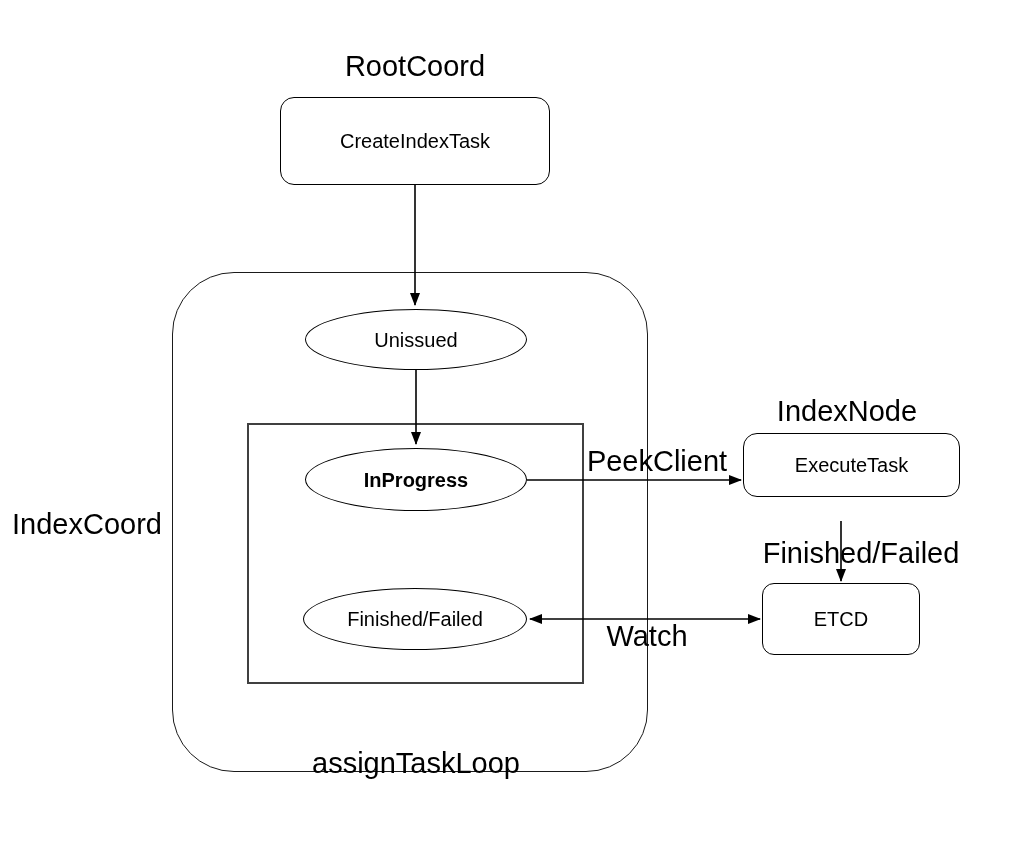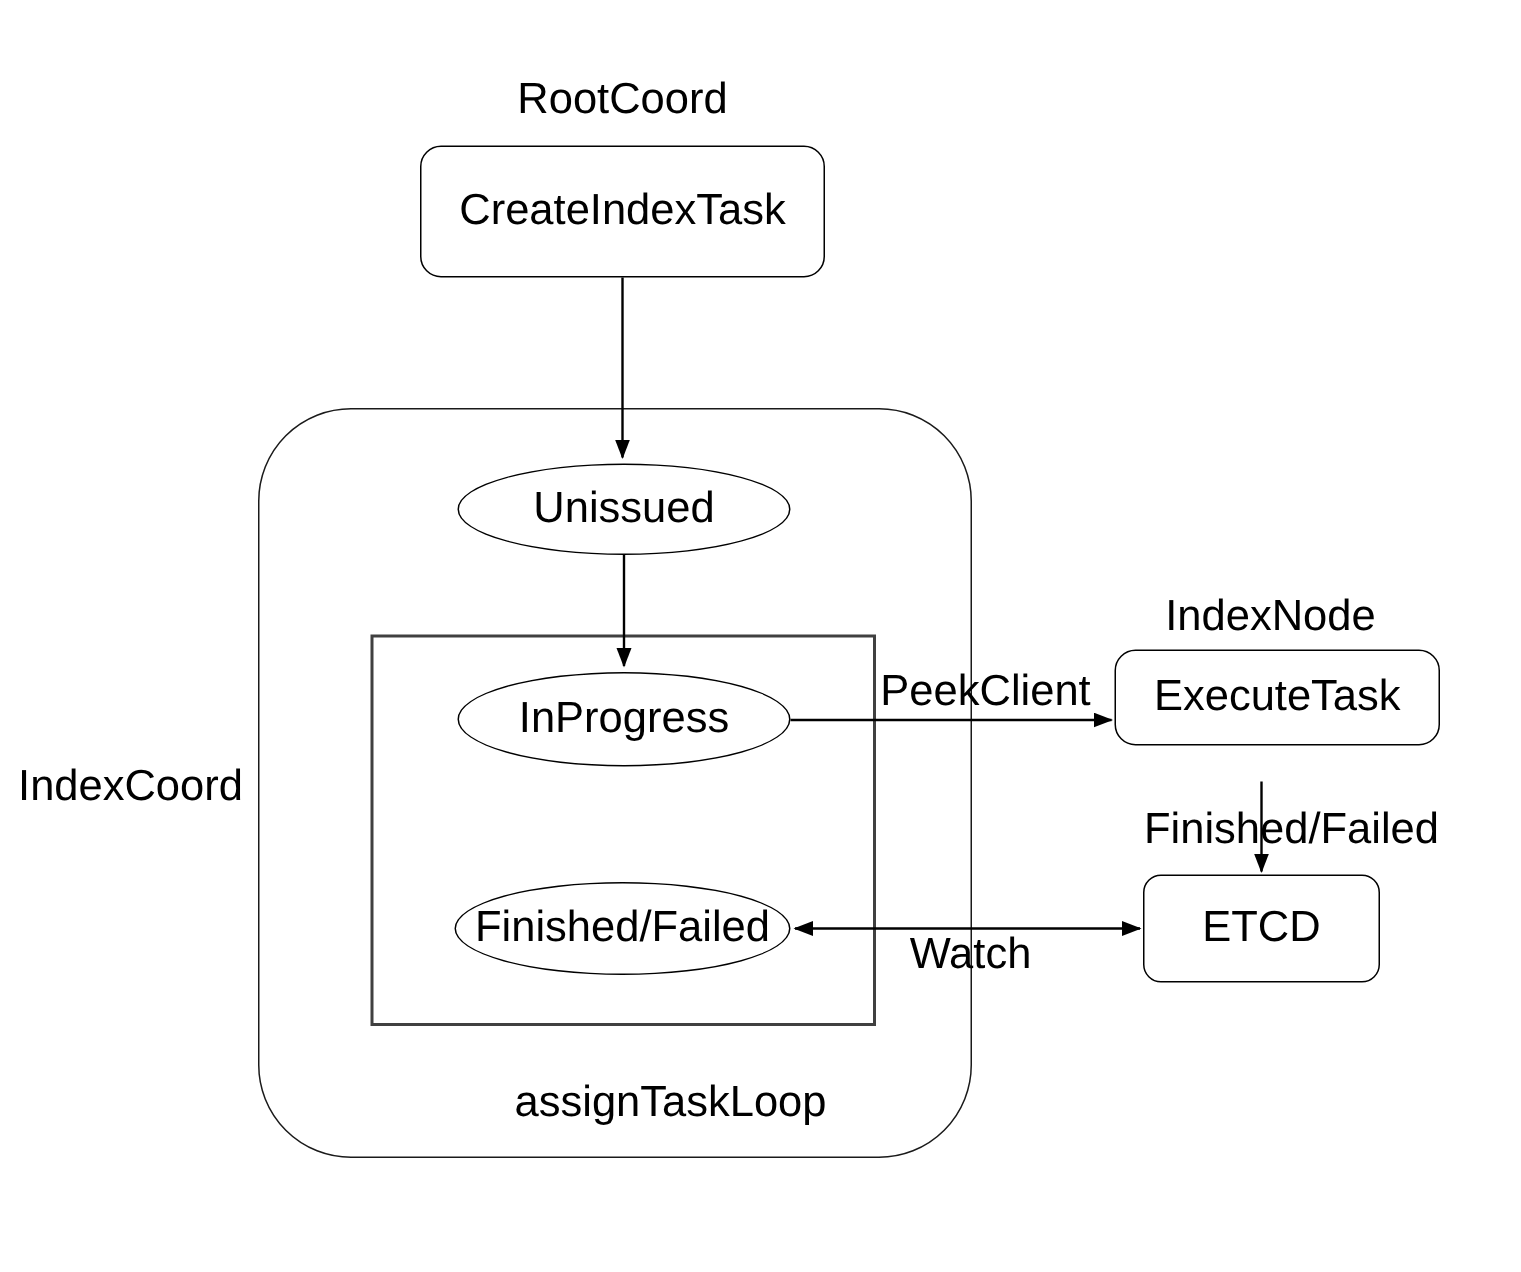--- a/index.html
+++ b/index.html
@@ -17,21 +17,21 @@
     overflow: hidden;
     padding-left: 45px;
   }
   .shape {
     position: absolute;
     box-sizing: border-box;
     background: #ffffff;
     display: flex;
     align-items: center;
     justify-content: center;
-    font-size: 29px;
+    font-size: 20px;
     line-height: 1.1;
     white-space: nowrap;
     text-align: center;
   }
   .rounded-box {
     border: 1.6px solid #000000;
     border-radius: 14px;
   }
   .ellipse {
     border: 1.4px solid #000000;
@@ -74,31 +74,31 @@
 <body>
 
 <div id="canvas">
 
   <div class="container-outer" style="left:172px; top:272px; width:476px; height:500px;"></div>
   <div class="container-inner" style="left:247px; top:423px; width:337px; height:261px;"></div>
 
   <div class="dlabel" style="left:265px; top:51px; width:300px;">RootCoord</div>
   <div class="dlabel" style="left:4px; top:509px; width:166px;">IndexCoord</div>
   <div class="dlabel" style="left:737px; top:396px; width:220px;">IndexNode</div>
-  <div class="dlabel" style="left:281px; top:720px; width:270px;text-align:right;">assignTaskLoop</div>
+  <div class="dlabel" style="left:281px; top:748px; width:270px;">assignTaskLoop</div>
 
   <div class="shape rounded-box" style="left:280px; top:97px; width:270px; height:88px;">
     <span>CreateIndexTask</span>
   </div>
 
   <div class="shape ellipse" style="left:305px; top:309px; width:222px; height:61px;">
     <span>Unissued</span>
   </div>
 
-  <div class="shape ellipse" style="left:305px; top:448px; width:222px; height:63px;">
+  <div class="shape ellipse" style="left:305px; top:448px; width:222px; height:63px;font-weight:bold;">
     <span>InProgress</span>
   </div>
 
   <div class="shape ellipse" style="left:303px; top:588px; width:224px; height:62px;">
     <span>Finished/Failed</span>
   </div>
 
   <div class="shape rounded-box" style="left:743px; top:433px; width:217px; height:64px;">
     <span>ExecuteTask</span>
   </div>

